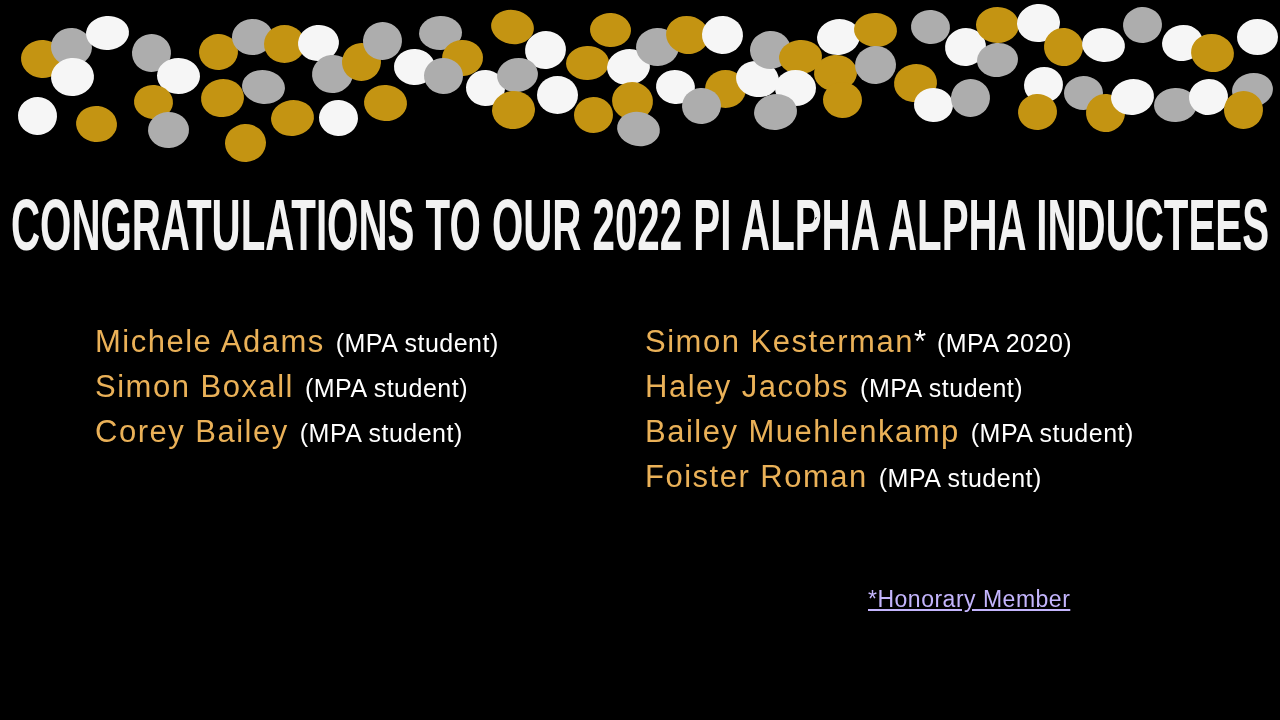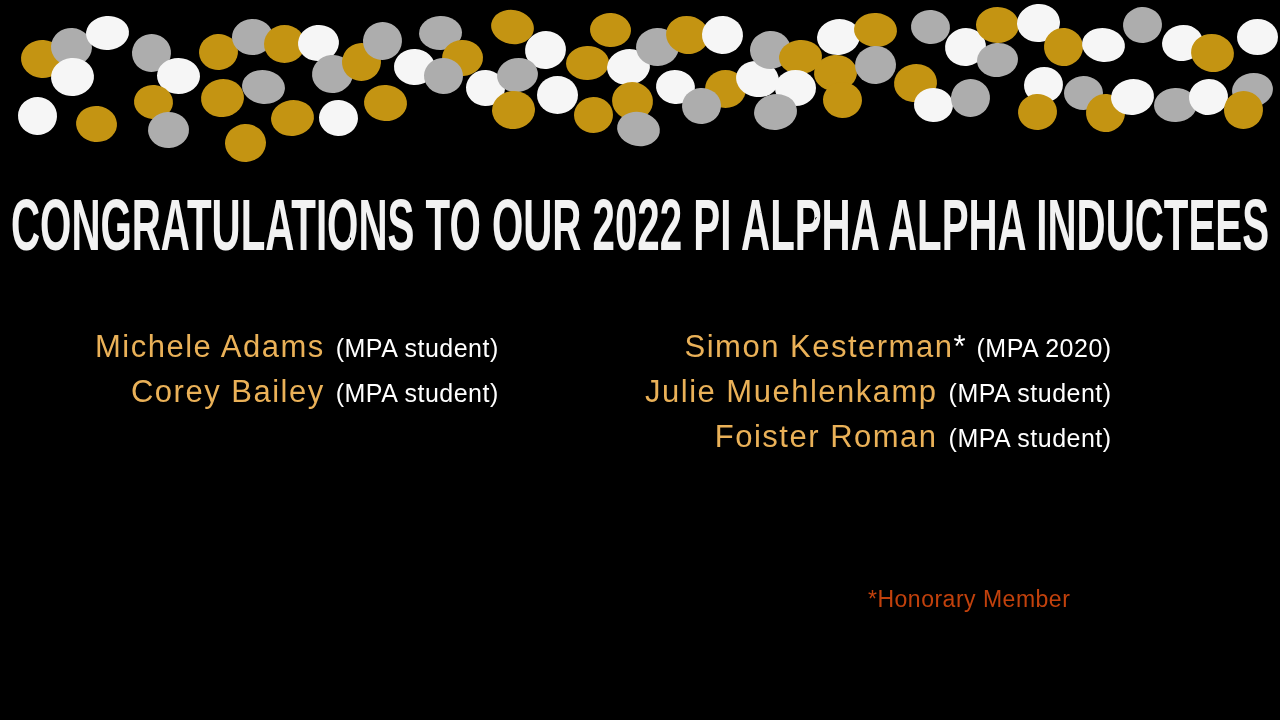--- a/index.html
+++ b/index.html
@@ -37,46 +37,46 @@
   }
   .col {
     position: absolute;
     top: 0;
     white-space: nowrap;
   }
   .col-left  { left: 95px;  }
   .col-right { left: 645px; }
   .row {
     height: 45px;
-    line-height: 48px;
+    line-height: 37px;
     white-space: nowrap;
-    text-align: right;
   }
   .inductee-name {
     font-size: 31px;
     letter-spacing: 1.5px;
   }
   .honorary-star {
     font-size: 31px;
     color: #ffffff;
   }
   .inductee-note {
     font-size: 25px;
     color: #ffffff;
     margin-left: 11px;
     letter-spacing: 0.5px;
   }
   .footnote {
     position: absolute;
     left: 868px;
     top: 586px;
     font-size: 23px;
-    color: #c2410c;
+    color: #c4b5fd;
     letter-spacing: 0.5px;
     white-space: nowrap;
+    text-decoration: underline;
   }
 </style>
 </head>
 <body>
 
 <div class="slide">
 
   <div class="confetti-band">
       <div class="dot" style="width: 43px; height: 38px; left: 20.5px; top: 40px; background: rgb(196, 148, 18); transform: rotate(4deg);"></div>
       <div class="dot" style="width: 41px; height: 38px; left: 50.5px; top: 28px; background: rgb(173, 173, 173); transform: rotate(3deg);"></div>
@@ -167,24 +167,26 @@
           <feComposite in="SourceGraphic" in2="m" operator="in"></feComposite>
         </filter>
       </defs>
       <text x="640" y="65" text-anchor="middle" textLength="1258" lengthAdjust="spacingAndGlyphs" font-family="Liberation Sans, DejaVu Sans, sans-serif" font-weight="bold" font-size="72" fill="#F2F2F2" filter="url(#grunge)">CONGRATULATIONS TO OUR 2022 PI ALPHA ALPHA INDUCTEES</text>
     </svg>
   </div>
 
   <div class="columns">
     <div class="col col-left" id="col-left">
         <div class="row"><span class="inductee-name" style="color: rgb(234, 177, 88);">Michele Adams</span><span class="inductee-note" style="color: rgb(255, 255, 255);">(MPA student)</span></div>
+        <div class="row"><span class="inductee-name" style="color: rgb(234, 177, 88);">Simon Boxall</span><span class="inductee-note" style="color: rgb(255, 255, 255);">(MPA student)</span></div>
         <div class="row"><span class="inductee-name" style="color: rgb(234, 177, 88);">Corey Bailey</span><span class="inductee-note" style="color: rgb(255, 255, 255);">(MPA student)</span></div>
       </div>
     <div class="col col-right" id="col-right">
         <div class="row"><span class="inductee-name" style="color: rgb(234, 177, 88);">Simon Kesterman</span><span class="honorary-star">*</span><span class="inductee-note" style="color: rgb(255, 255, 255);">(MPA 2020)</span></div>
-        <div class="row"><span class="inductee-name" style="color: rgb(234, 177, 88);">Julie Muehlenkamp</span><span class="inductee-note" style="color: rgb(255, 255, 255);">(MPA student)</span></div>
+        <div class="row"><span class="inductee-name" style="color: rgb(234, 177, 88);">Haley Jacobs</span><span class="inductee-note" style="color: rgb(255, 255, 255);">(MPA student)</span></div>
+        <div class="row"><span class="inductee-name" style="color: rgb(234, 177, 88);">Bailey Muehlenkamp</span><span class="inductee-note" style="color: rgb(255, 255, 255);">(MPA student)</span></div>
         <div class="row"><span class="inductee-name" style="color: rgb(234, 177, 88);">Foister Roman</span><span class="inductee-note" style="color: rgb(255, 255, 255);">(MPA student)</span></div>
       </div>
   </div>
 
   <div class="footnote">*Honorary Member</div>
 
 </div>
 
 </body></html>

